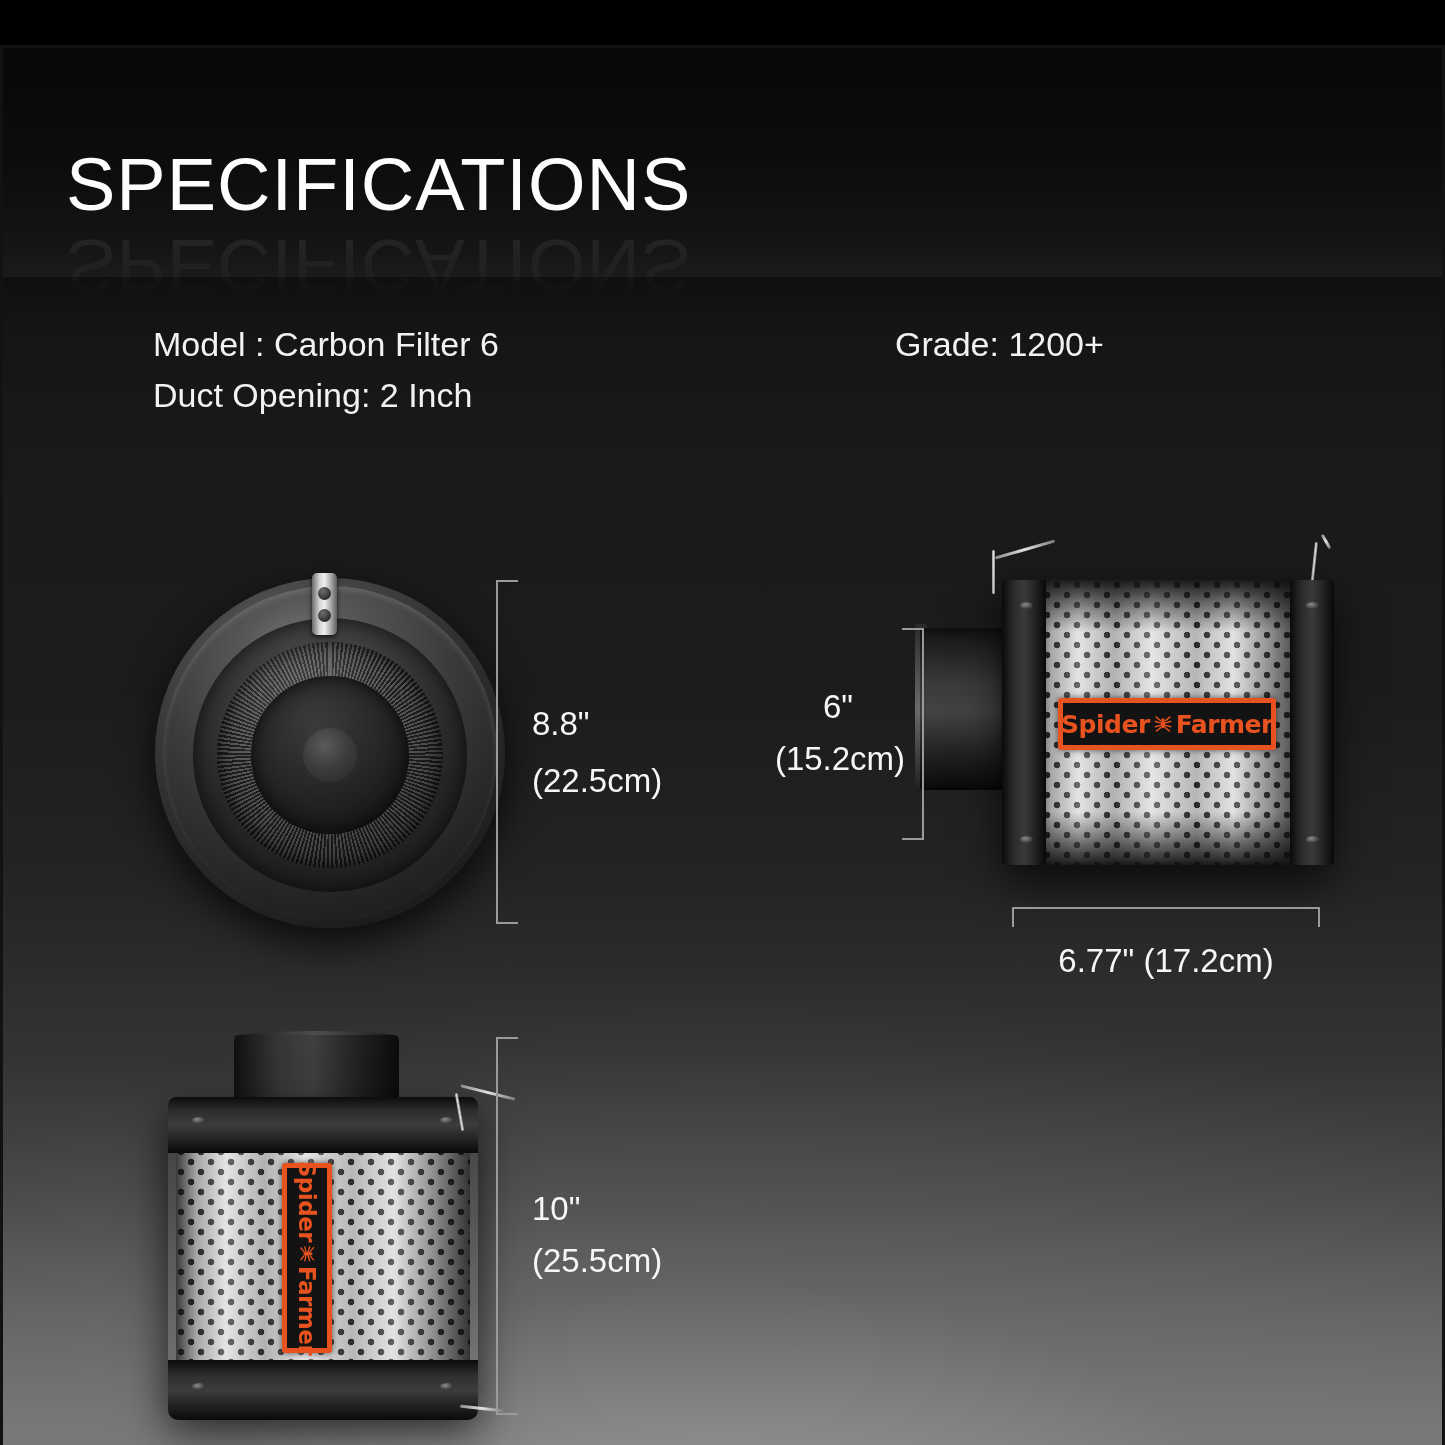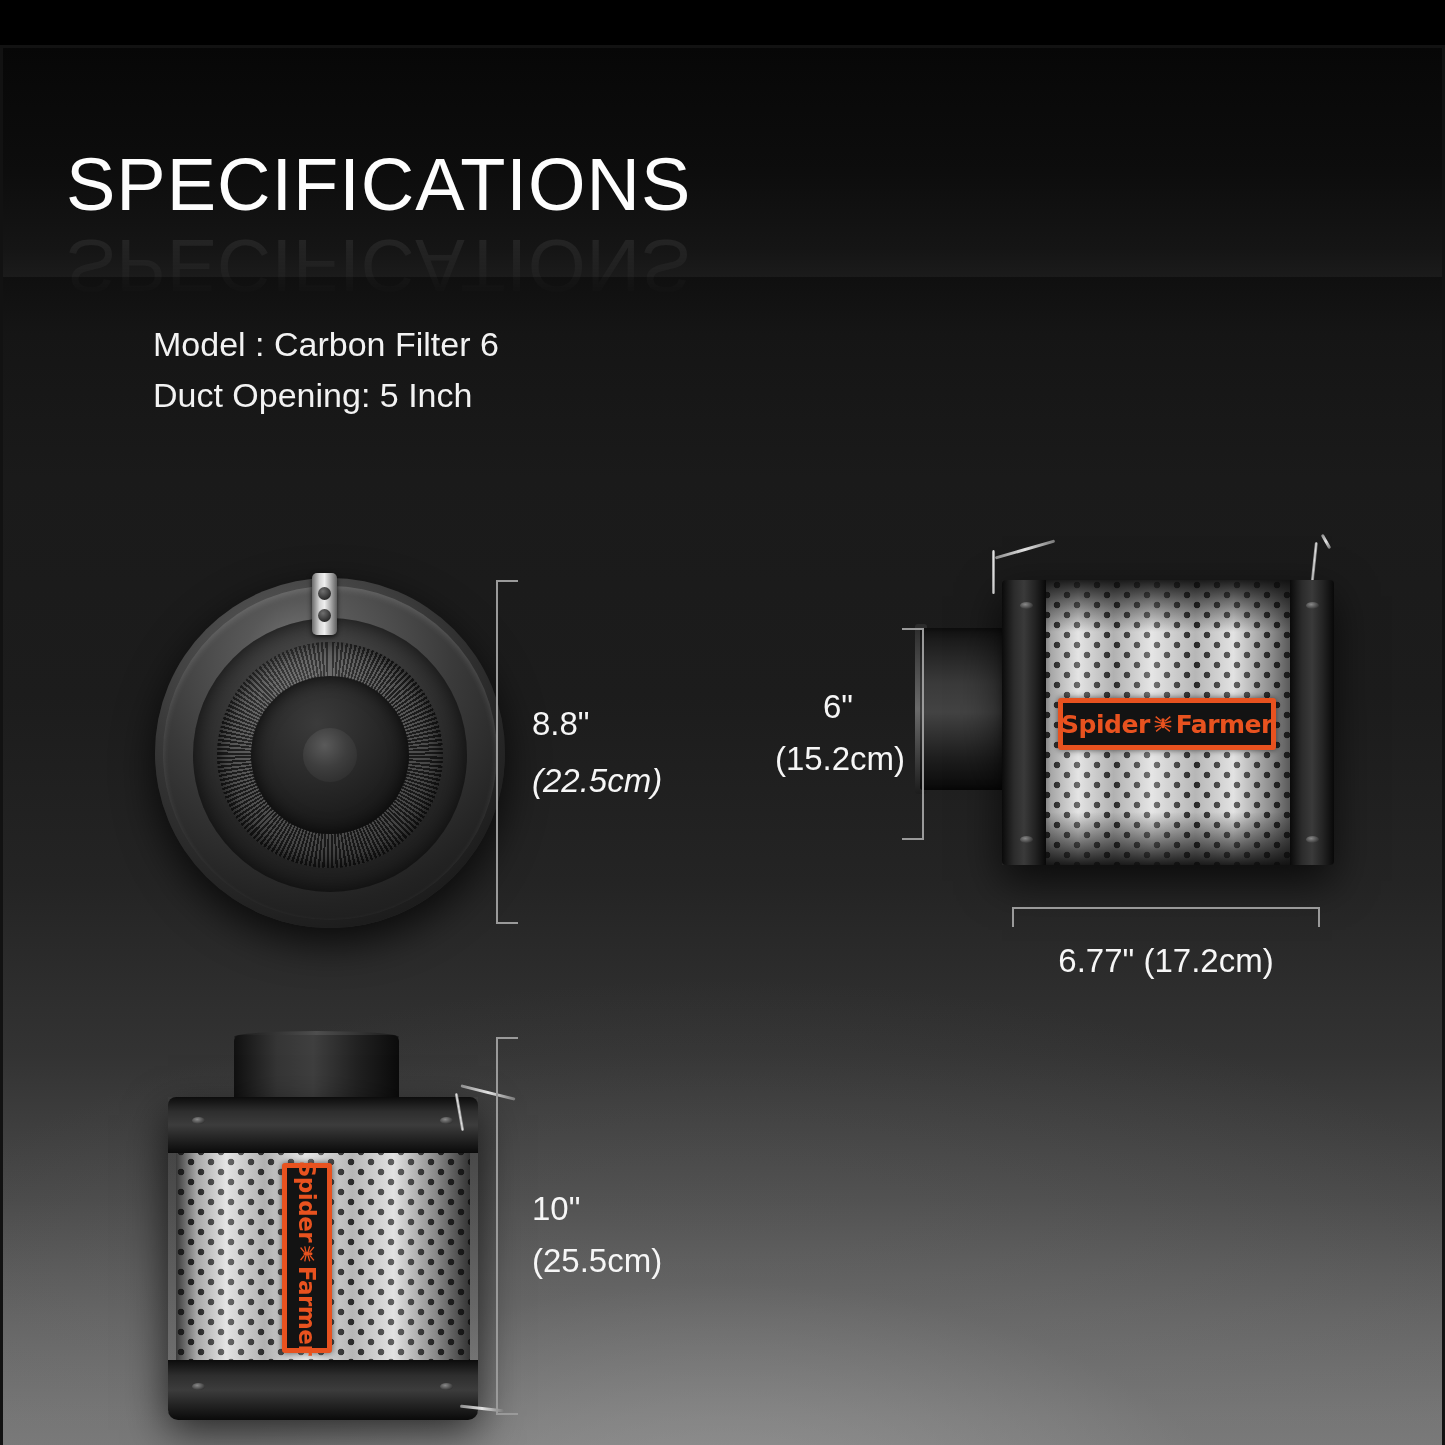--- a/index.html
+++ b/index.html
@@ -280,43 +280,44 @@
   <div class="bg"></div>
   <div class="bg-top-band"></div>
 
   <div class="header">
     <div class="title">SPECIFICATIONS</div>
     <div class="title-reflection">SPECIFICATIONS</div>
   </div>
 
   <div class="spec-col left">
     <div class="spec-line">Model : Carbon Filter 6</div>
-    <div class="spec-line">Duct Opening: 5 Inch</div>
+    <div class="spec-line">Duct Opening: 2 Inch</div>
   </div>
 
   <div class="spec-col right">
+    <div class="spec-line">Grade: 1200+</div>
   </div>
 
   <div id="view-front">
     <div class="circ ring-outer"></div>
     <div class="circ ring-outer-lip"></div>
     <div class="circ ring-mid"></div>
     <div class="circ ring-fins"></div>
     <div class="circ ring-fins-shade"></div>
     <div class="circ ring-inner"></div>
     <div class="circ hub"></div>
     <div class="clip-front">
       <div class="sc" style="top:14px;"></div>
       <div class="sc" style="top:36px;"></div>
     </div>
   </div>
 
   <div class="dim-v cap-left" style="left:496px; top:535px; width:22px; height:344px;"></div>
   <div class="dim-label" style="left:532px; top:655px;">8.8"</div>
-  <div class="dim-label" style="left:532px; top:712px;font-style:italic;">(22.5cm)</div>
+  <div class="dim-label" style="left:532px; top:712px;">(22.5cm)</div>
 
   <div id="view-side">
 
     <div class="hook-wire" style="left:74px; top:8px; width:62px; height:3px; transform:rotate(-16deg);"></div>
     <div class="hook-wire" style="left:72px; top:10px; width:3px; height:44px;"></div>
     <div class="hook-wire" style="left:392px; top:2px; width:3px; height:56px; transform:rotate(6deg);"></div>
     <div class="hook-wire" style="left:398px; top:0px; width:16px; height:3px; transform:rotate(60deg);"></div>
 
     <div class="side-duct-rim"></div>
     <div class="side-duct"></div>

